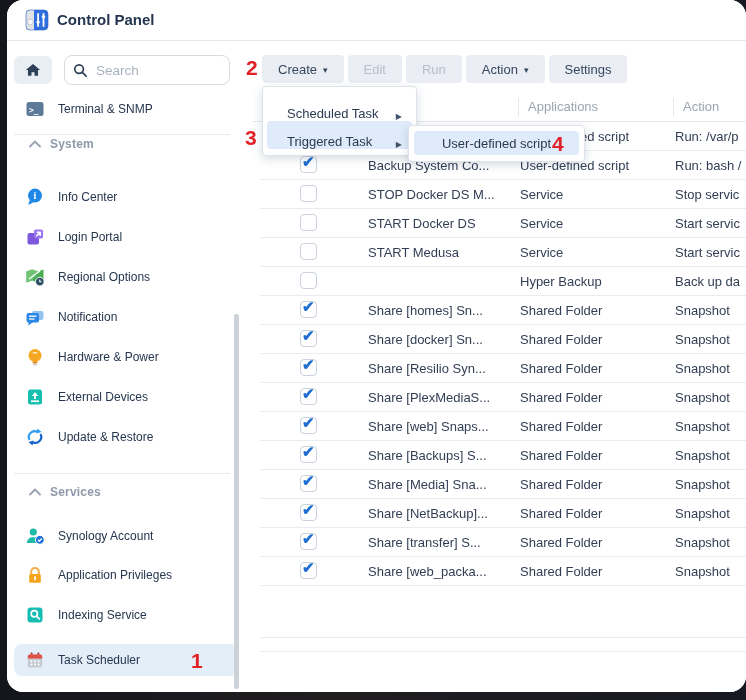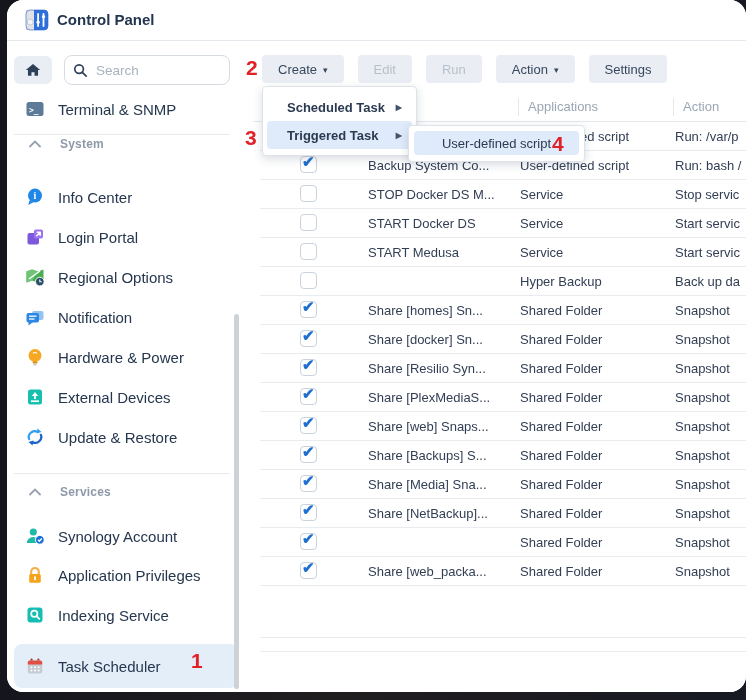--- a/index.html
+++ b/index.html
@@ -15,32 +15,32 @@
   .cp-icon{position:absolute;left:18px;top:8px;width:24px;height:24px;}
   .win-title{position:absolute;left:50px;top:0;height:40px;line-height:40px;font-size:15px;font-weight:bold;color:#24364f;}
 
   
   .sidebar{position:absolute;left:0;top:41px;width:238px;bottom:0;background:#fff;border-right:1px solid #e4e7ec;overflow:hidden;}
   .home-btn{position:absolute;left:7px;top:15px;width:38px;height:28px;background:#e9edf4;border-radius:6px;display:flex;align-items:center;justify-content:center;cursor:pointer;}
   .search-box{position:absolute;left:57px;top:14px;width:166px;height:30px;border:1px solid #d6dbe2;border-radius:8px;background:#fff;display:flex;align-items:center;box-sizing:border-box;padding:0 8px;}
   .search-box input{border:none;outline:none;flex:1;min-width:0;font-size:13.5px;color:#a21caf;font-family:"Liberation Sans",sans-serif;margin-left:6px;background:transparent;}
   .search-box input::placeholder{color:#a9b2bd;}
   .side-item{position:absolute;left:7px;width:224px;height:34px;display:flex;align-items:center;border-radius:8px;cursor:pointer;}
-  .side-item .lbl{margin-left:13px;font-size:15px;color:#25364e;white-space:nowrap;}
+  .side-item .lbl{margin-left:13px;font-size:12px;color:#25364e;white-space:nowrap;}
   .side-item .ic{margin-left:11px;width:20px;height:20px;flex:0 0 20px;}
   .side-item.selected{background:#e4eef9;}
   .side-divider{position:absolute;left:7px;width:216px;height:1px;background:#e8ebef;}
   .section-head{position:absolute;left:7px;width:224px;height:18px;display:flex;align-items:center;cursor:pointer;}
   .section-head .chev{margin-left:14px;width:14px;height:10px;}
-  .section-head .lbl{margin-left:18px;font-size:12px;font-weight:bold;color:#8e99a9;letter-spacing:.2px;}
+  .section-head .lbl{margin-left:8px;font-size:12px;font-weight:bold;color:#8e99a9;letter-spacing:.2px;}
   .side-scroll{position:absolute;left:227px;top:273px;width:5px;height:375px;border-radius:3px;background:#cdd2d9;}
 
   
   .main{position:absolute;left:238px;top:41px;right:0;bottom:0;background:#fff;overflow:hidden;}
-  .toolbar{position:absolute;left:17px;top:14px;display:flex;gap:14px;}
+  .toolbar{position:absolute;left:17px;top:14px;display:flex;gap:4px;}
   .tb-btn{height:28px;padding:0 16px;background:#eaeef4;border:none;border-radius:4px;font-size:13px;color:#36475e;font-family:"Liberation Sans",sans-serif;display:flex;align-items:center;gap:6px;cursor:pointer;}
   .tb-btn .caret{font-size:9px;color:#36475e;transform:translateY(1px);}
   .tb-btn.disabled{color:#b6bfcb;cursor:default;}
 
   .thead{position:absolute;left:8px;right:0;top:52px;height:28px;border-bottom:1px solid #e4e7ec;}
   .thead .sep{position:absolute;top:5px;width:1px;height:18px;background:#e3e6eb;}
   .thead .hlbl{position:absolute;top:0;height:28px;line-height:28px;font-size:13px;color:#9ba6b4;cursor:pointer;}
 
   .tbody{position:absolute;left:0;right:0;top:81px;}
   .trow{position:relative;height:29px;cursor:pointer;}
@@ -48,21 +48,21 @@
   .cell{position:absolute;top:0;height:29px;line-height:29px;font-size:13px;color:#323e54;white-space:nowrap;}
   .c-name{left:123px;}
   .c-app{left:275px;}
   .c-act{left:430px;}
   .cbx{position:absolute;left:55px;top:5px;width:17px;height:17px;border:1px solid #c9d2dd;border-radius:4px;background:#fff;box-sizing:border-box;}
   .cbx.checked::after{content:"\2714";position:absolute;left:1px;top:-4px;font-size:15px;font-weight:bold;color:#1e6fd0;}
   .hairline{position:absolute;left:15px;right:0;height:1px;background:#e9ebef;}
 
   
   .menu{position:absolute;left:17px;top:45px;width:153px;background:#fff;border:1px solid #dfe3e9;border-radius:4px;box-shadow:0 3px 10px rgba(40,60,90,.18);padding:6px 0;z-index:10;}
-  .menu-item{height:28px;margin:0 4px;display:flex;align-items:center;justify-content:space-between;padding:0 10px 0 20px;font-size:13px;color:#2b3a51;border-radius:4px;cursor:pointer;font-weight:bold;}
+  .menu-item{height:28px;margin:0 4px;display:flex;align-items:flex-end;justify-content:space-between;padding:0 10px 0 20px;font-size:13px;color:#2b3a51;border-radius:4px;cursor:pointer;}
   .menu-item .arr{font-size:8px;color:#42536b;}
   .menu-item.hl{background:#dfebfa;}
   .submenu{position:absolute;left:163px;top:84px;width:177px;height:37px;background:#fff;border:1px solid #dfe3e9;border-radius:4px;box-shadow:0 3px 10px rgba(40,60,90,.18);box-sizing:border-box;z-index:11;}
   .submenu-item{position:absolute;left:5px;right:5px;top:5px;bottom:6px;background:#dfebfa;border-radius:4px;display:flex;align-items:center;justify-content:center;font-size:13px;color:#2b3a51;cursor:pointer;}
 
   
   .ann{position:absolute;font-size:21px;font-weight:bold;color:#e02127;z-index:30;line-height:1;}
 </style>
 </head>
 <body>
@@ -204,21 +204,21 @@
       <span class="lbl">Application Privileges</span>
     </div>
     <div class="side-item" style="top:557px">
       <svg class="ic" viewBox="0 0 20 20">
           <rect x="2.5" y="2.5" width="15" height="15" rx="3" fill="#15bdb2"></rect>
           <circle cx="9.3" cy="8.8" r="3.1" fill="none" stroke="#fff" stroke-width="1.7"></circle>
           <line x1="11.6" y1="11.1" x2="14.3" y2="13.8" stroke="#fff" stroke-width="1.7" stroke-linecap="round"></line>
         </svg>
       <span class="lbl">Indexing Service</span>
     </div>
-    <div class="side-item selected" style="top:603px;height:44px">
+    <div class="side-item selected" style="top:603px;height:32px">
       <svg class="ic" viewBox="0 0 20 20">
           <rect x="5.6" y="2.6" width="2" height="3.4" rx="0.8" fill="#a8332c"></rect>
           <rect x="12.4" y="2.6" width="2" height="3.4" rx="0.8" fill="#a8332c"></rect>
           <rect x="2.8" y="4.4" width="14.4" height="13" rx="2" fill="#c6cbd2"></rect>
           <path d="M2.8,6.4 a2,2 0 0 1 2,-2 h10.4 a2,2 0 0 1 2,2 v2.2 h-14.4 Z" fill="#e14f44"></path>
           <g fill="#fff">
             <circle cx="6.4" cy="11.3" r="1"></circle>
             <circle cx="10" cy="11.3" r="1"></circle>
             <circle cx="13.6" cy="11.3" r="1"></circle>
             <circle cx="6.4" cy="14.6" r="1"></circle>
@@ -354,20 +354,21 @@
 
   <div class="trow">
     <span class="cbx checked"></span>
     <span class="cell c-name">Share [NetBackup]...</span>
     <span class="cell c-app">Shared Folder</span>
     <span class="cell c-act">Snapshot</span>
   </div>
 
   <div class="trow">
     <span class="cbx checked"></span>
+    <span class="cell c-name">Share [transfer] S...</span>
     <span class="cell c-app">Shared Folder</span>
     <span class="cell c-act">Snapshot</span>
   </div>
 
   <div class="trow">
     <span class="cbx checked"></span>
     <span class="cell c-name">Share [web_packa...</span>
     <span class="cell c-app">Shared Folder</span>
     <span class="cell c-act">Snapshot</span>
   </div>

